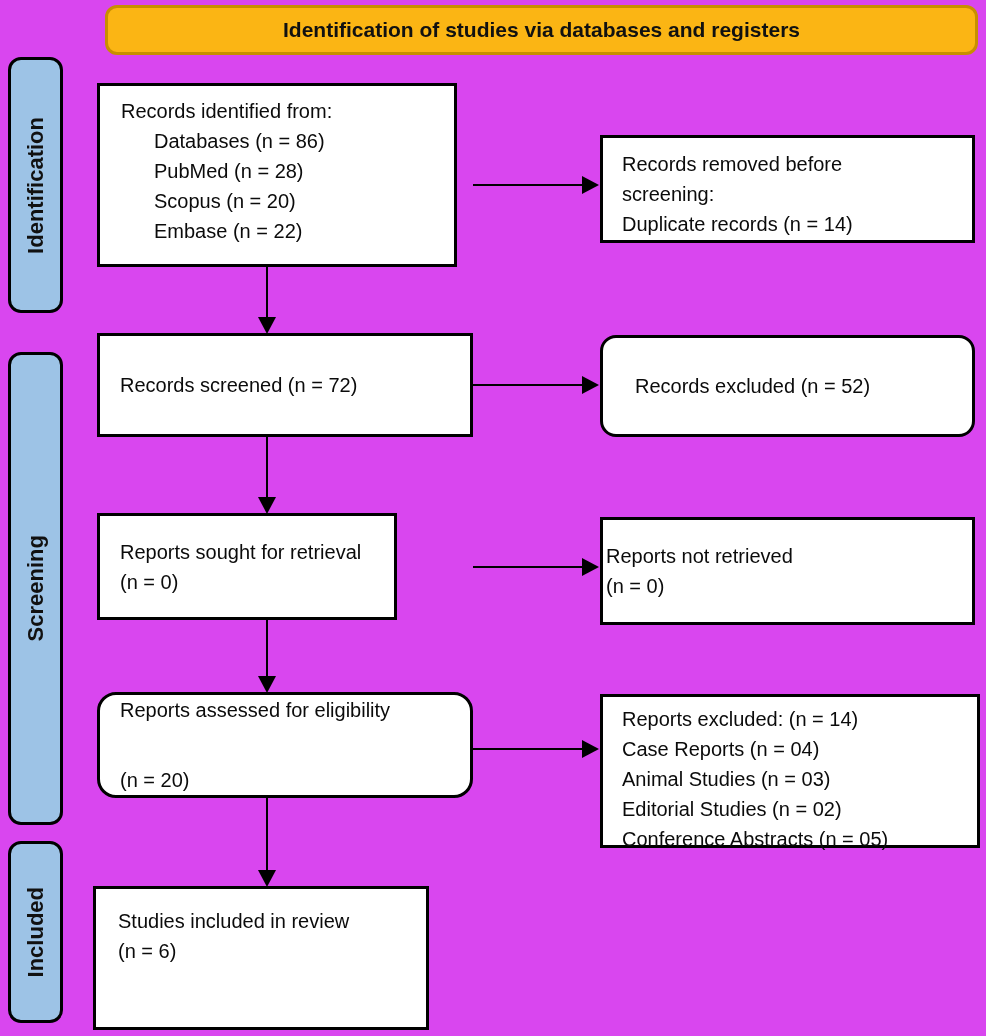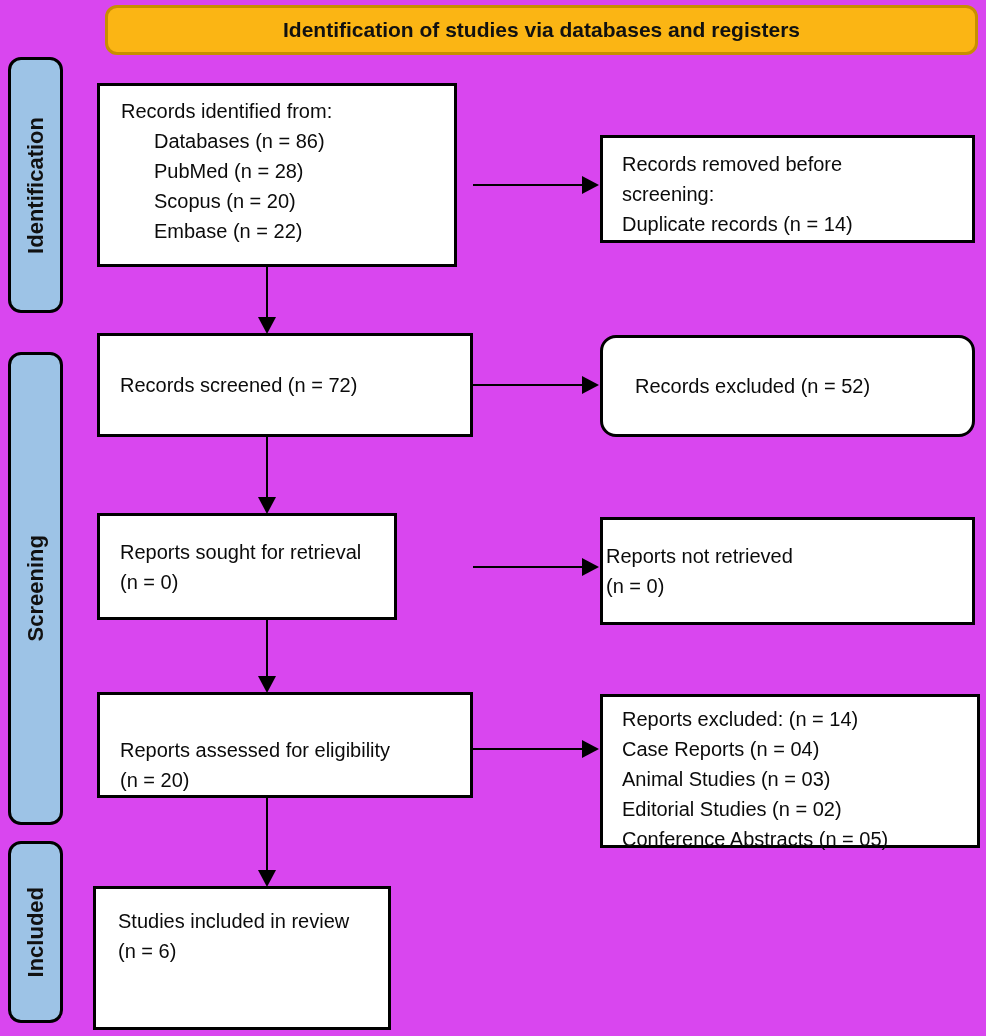--- a/index.html
+++ b/index.html
@@ -30,22 +30,22 @@
   
   .box{
     position:absolute;box-sizing:border-box;background:#fff;border:3px solid #000;
     font-size:20px;line-height:30px;color:#0b0b0b;
   }
   .box .line{white-space:nowrap;}
   .box .indent{padding-left:33px;}
   #box-records-identified{left:97px;top:83px;width:360px;height:184px;padding:10px 8px 0 21px;}
   #box-records-screened{left:97px;top:333px;width:376px;height:104px;display:flex;flex-direction:column;justify-content:center;padding-left:20px;}
   #box-reports-sought{left:97px;top:513px;width:300px;height:107px;display:flex;flex-direction:column;justify-content:center;padding-left:20px;}
-  #box-reports-assessed{left:97px;top:692px;width:376px;height:106px;display:flex;flex-direction:column;justify-content:flex-end;padding-left:20px;}
-  #box-studies-included{left:93px;top:886px;width:298px;height:144px;padding:17px 8px 0 22px;}
+  #box-reports-assessed{left:97px;top:692px;width:376px;height:106px;display:flex;flex-direction:column;justify-content:space-between;padding-left:20px;border-radius:19px;}
+  #box-studies-included{left:93px;top:886px;width:336px;height:144px;padding:17px 8px 0 22px;}
   #rbox-records-removed{left:600px;top:135px;width:375px;height:108px;padding:11px 8px 0 19px;}
   #rbox-records-excluded{left:600px;top:335px;width:375px;height:102px;display:flex;flex-direction:column;justify-content:center;padding-left:32px;border-radius:16px;}
   #rbox-reports-not-retrieved{left:600px;top:517px;width:375px;height:108px;display:flex;flex-direction:column;justify-content:center;padding-left:3px;}
   #rbox-reports-excluded{left:600px;top:694px;width:380px;height:154px;padding:7px 6px 0 19px;}
   
   .vline{position:absolute;width:2px;background:#000;}
   .vhead{position:absolute;width:0;height:0;border-left:9px solid transparent;border-right:9px solid transparent;border-top:17px solid #000;}
   .hline{position:absolute;height:2px;background:#000;}
   .hhead{position:absolute;width:0;height:0;border-top:9px solid transparent;border-bottom:9px solid transparent;border-left:17px solid #000;}
   #v1{left:266px;top:267px;height:51px;} #v1h{left:258px;top:317px;}

